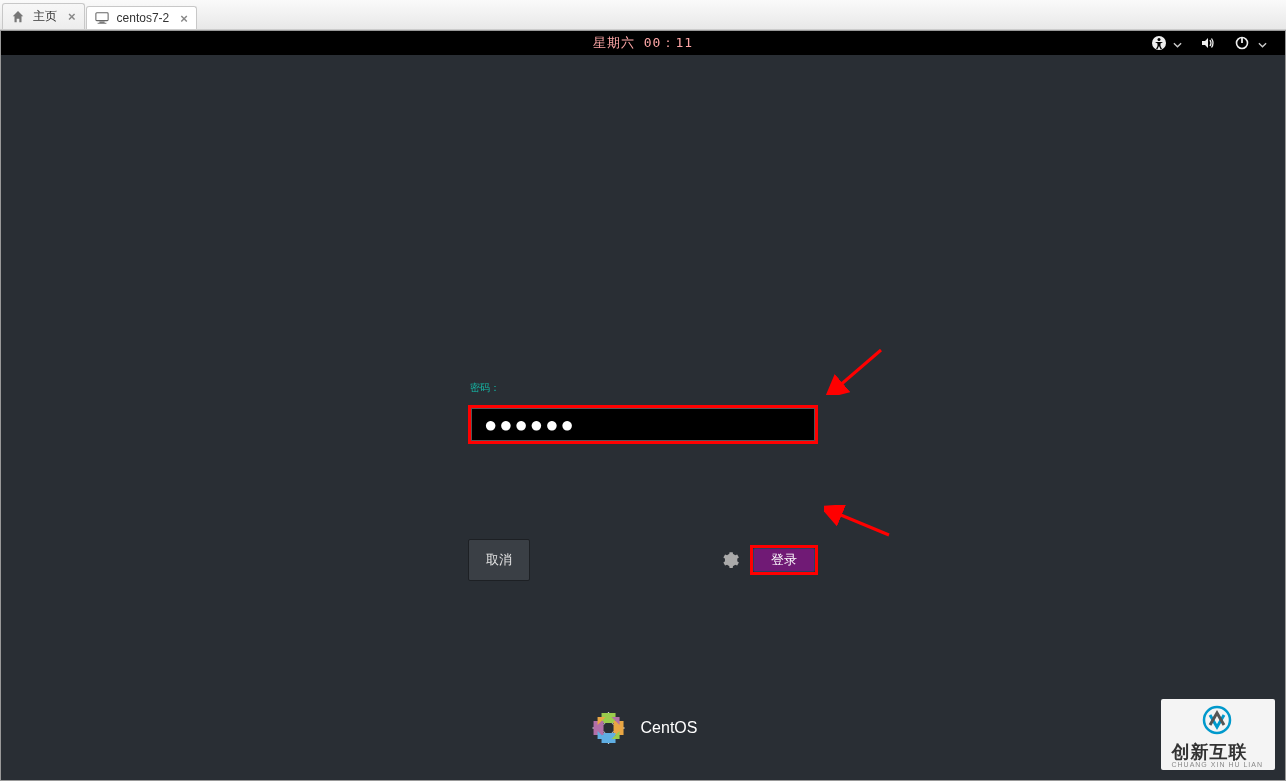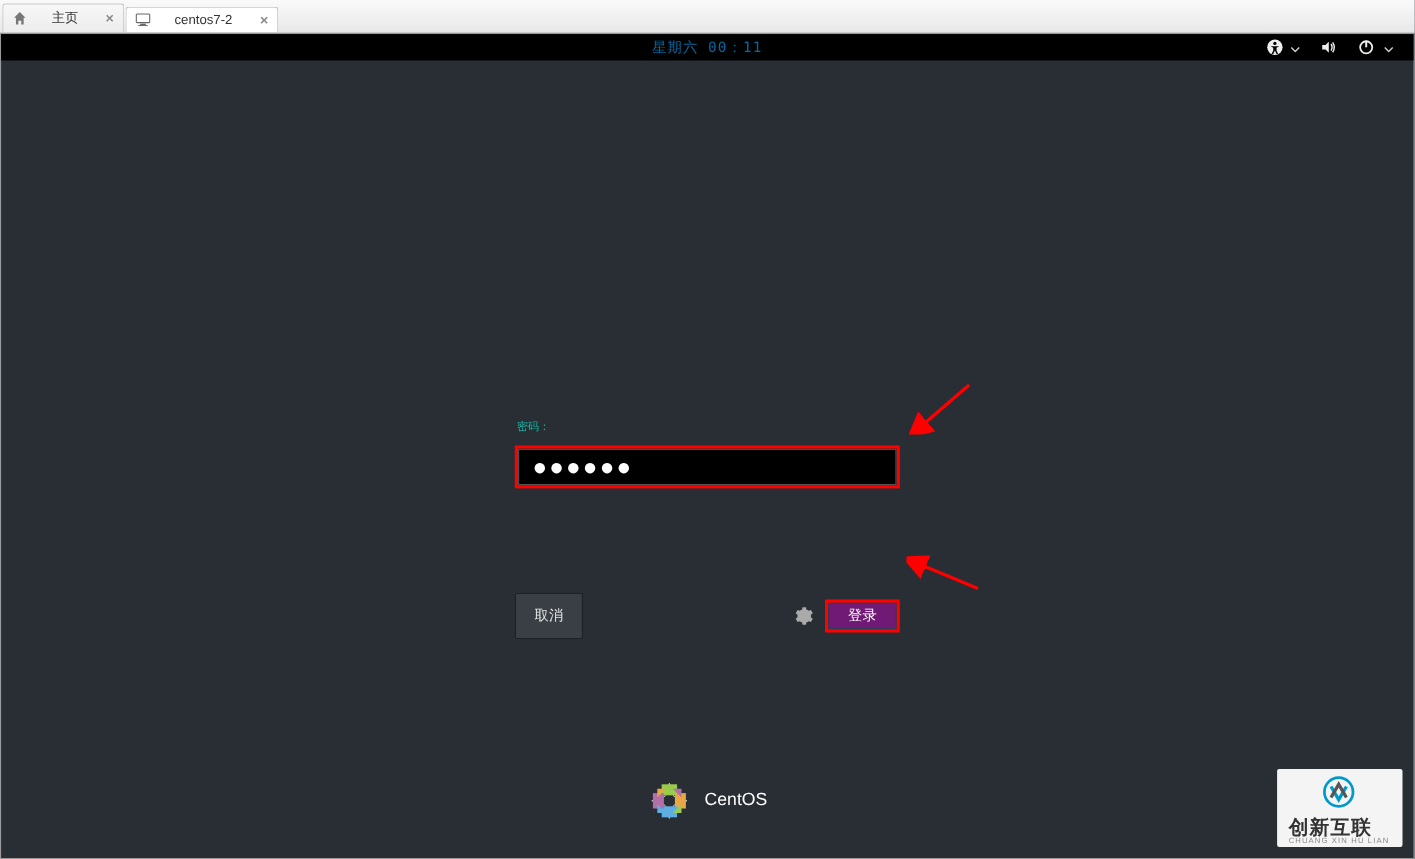--- a/index.html
+++ b/index.html
@@ -26,21 +26,21 @@
     }
     .tab {
       height: 26px;
       padding: 0 8px;
       background: linear-gradient(to bottom, #f7f7f7, #ededed);
       border: 1px solid #c8c8c8;
       border-bottom: none;
       border-radius: 3px 3px 0 0;
       display: flex;
       align-items: center;
-      gap: 22px;
+      gap: 8px;
       font-size: 12px;
       color: #333;
       margin-right: 1px;
       cursor: pointer;
     }
     .tab.active {
       background: #fff;
       height: 23px;
       justify-content: space-between;
     }
@@ -72,21 +72,21 @@
       border: 1px solid #999;
     }
     
     .top-bar {
       height: 24px;
       background: #000;
       display: flex;
       align-items: center;
       justify-content: center;
       position: relative;
-      color: #0369a1;
+      color: #fca5a5;
       font-size: 13px;
     }
     .top-bar-center {
       font-family: monospace;
       letter-spacing: 1px;
     }
     .top-bar-right {
       position: absolute;
       right: 18px;
       display: flex;

